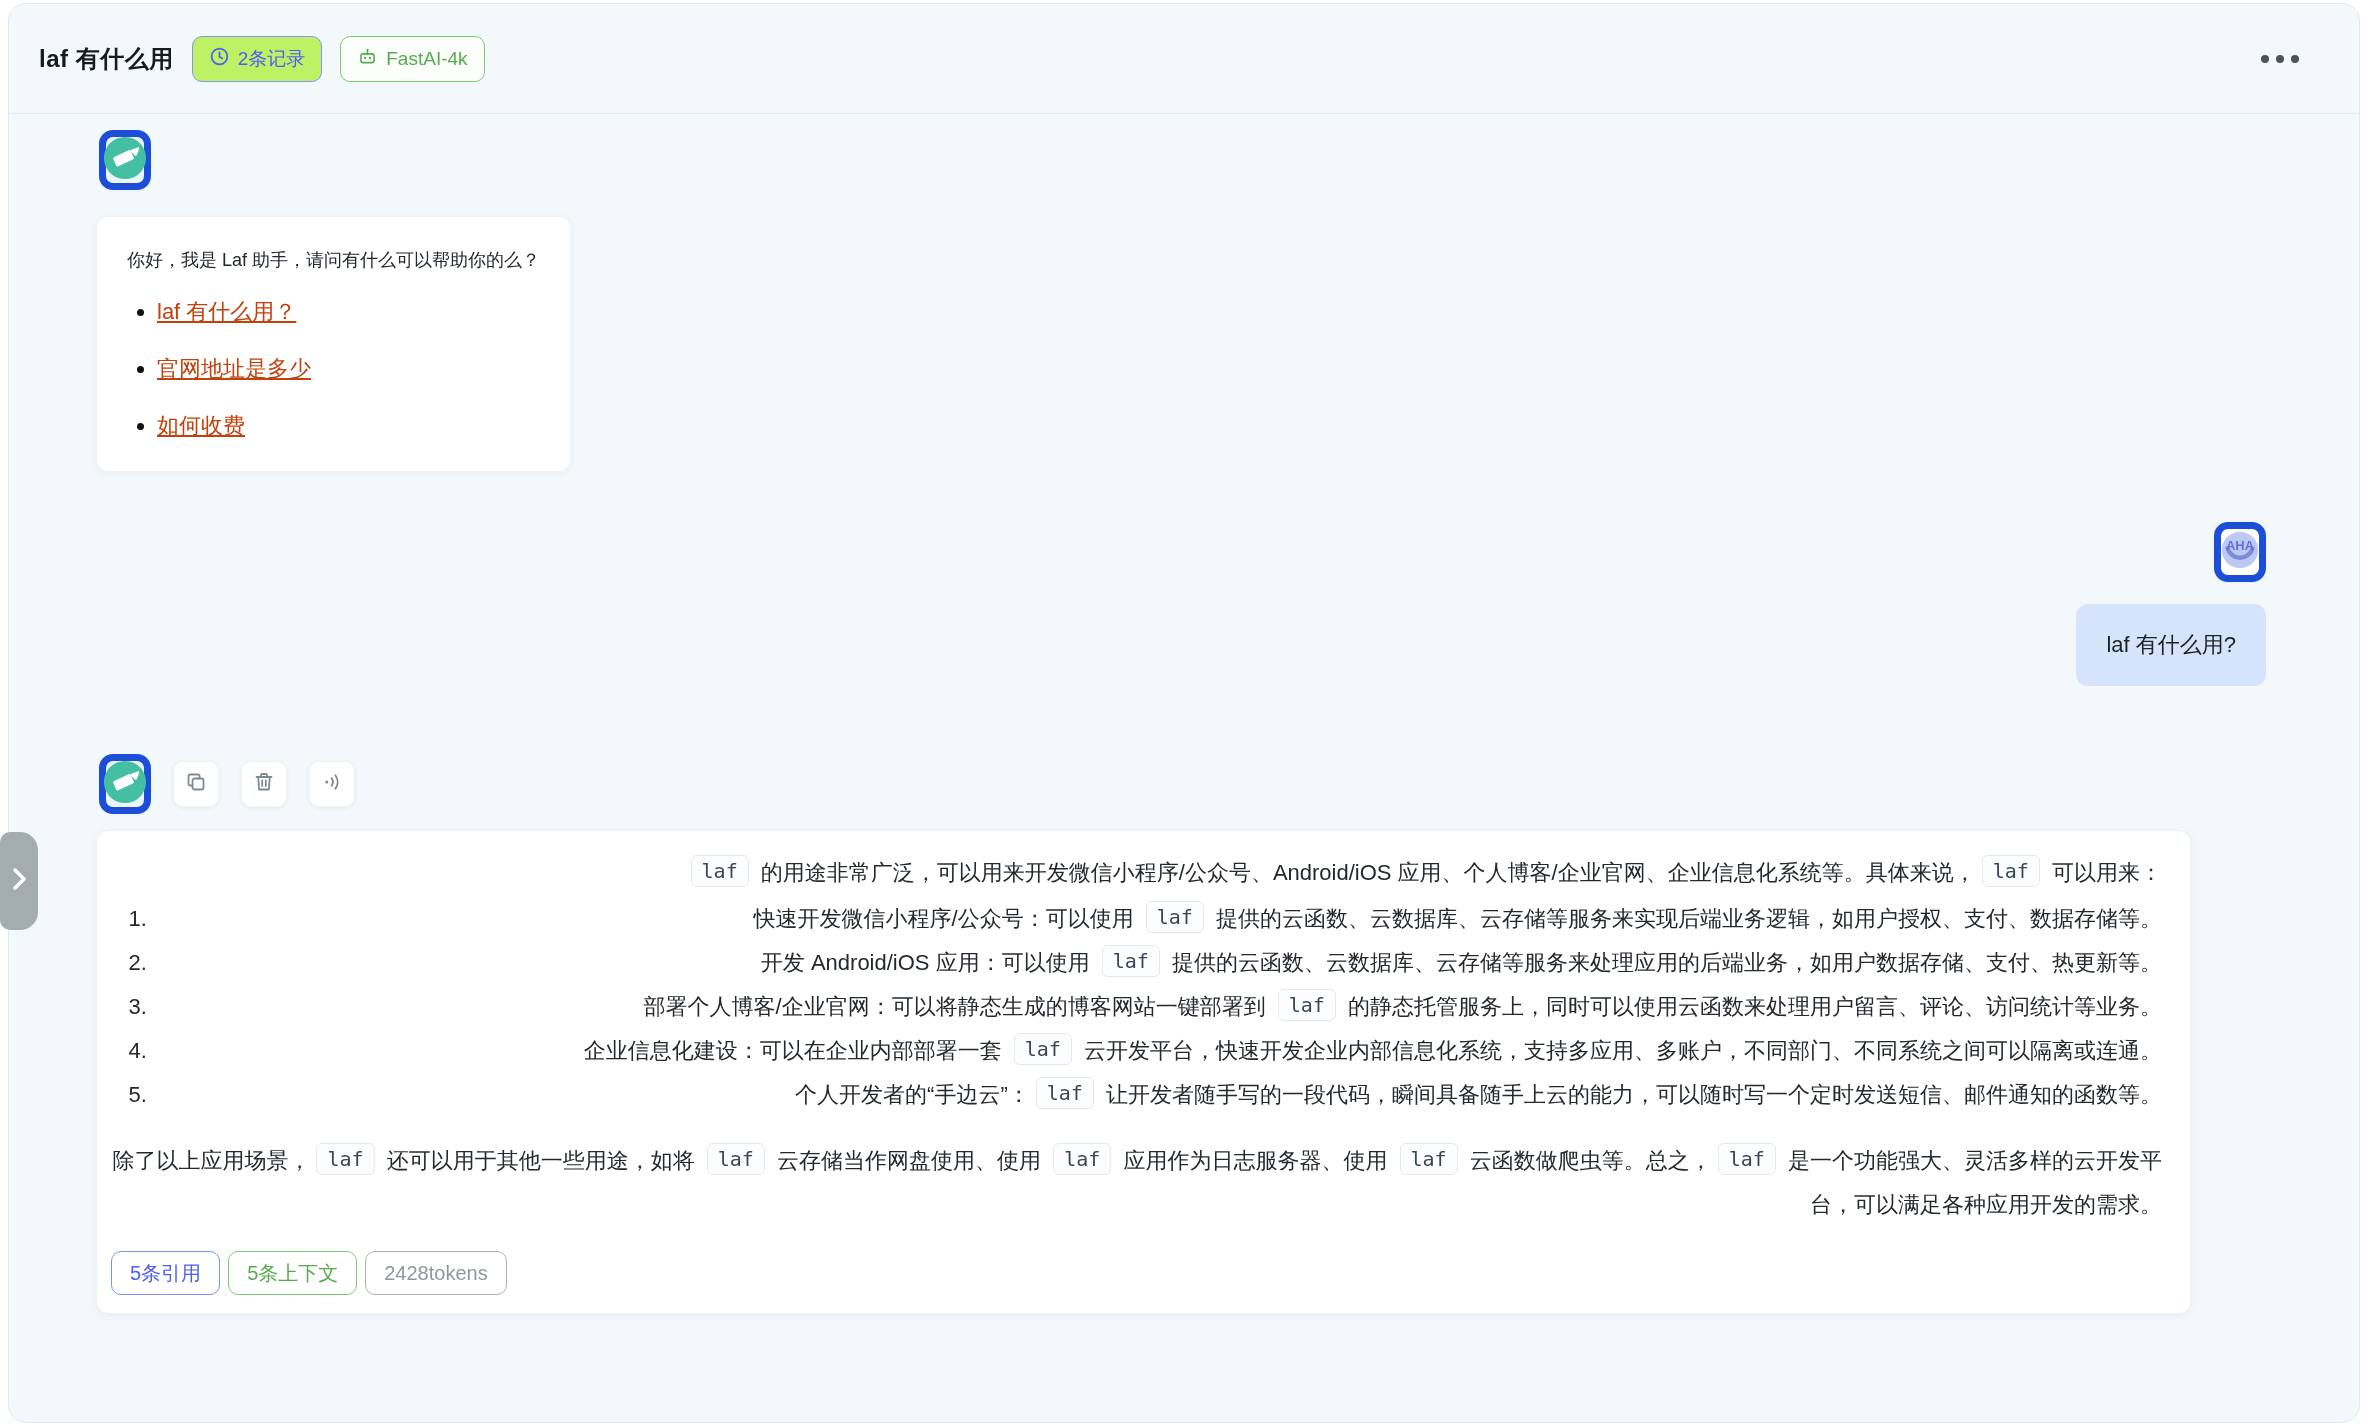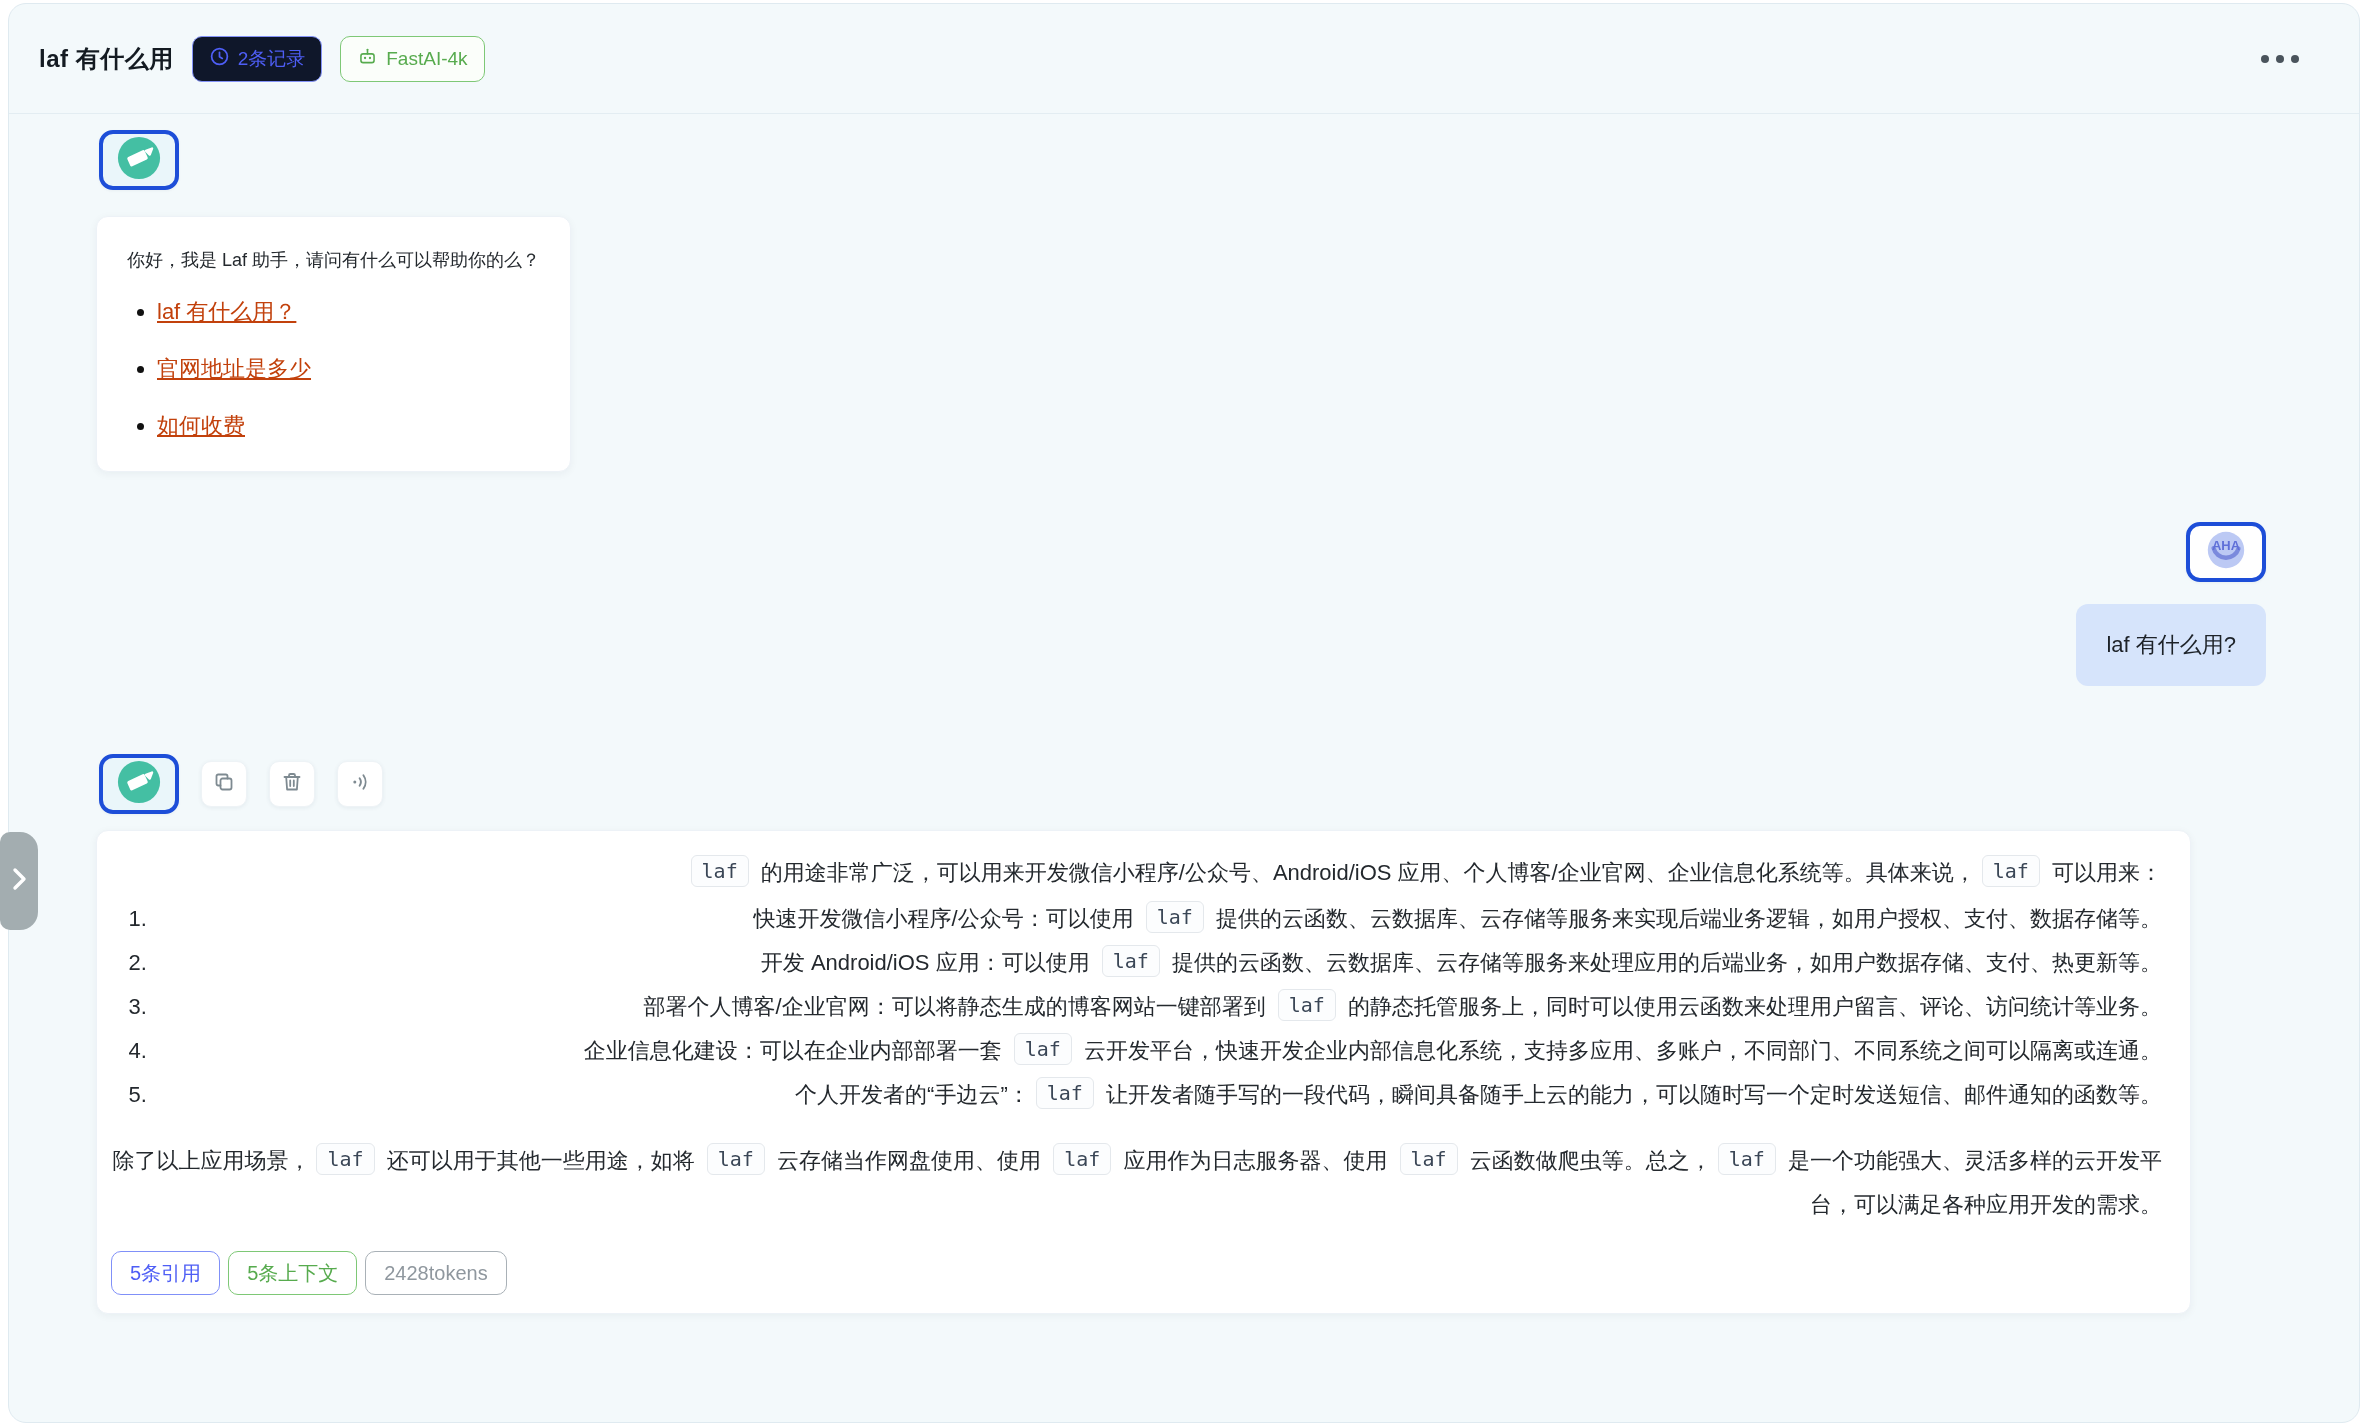--- a/index.html
+++ b/index.html
@@ -7,32 +7,32 @@
     font-family:"Liberation Sans","DejaVu Sans",sans-serif; color:#24292e; }
 
   .app-frame { position:absolute; left:8px; top:3px; right:2px; bottom:2px;
     background:#f3f9fb; border:1px solid #dfeaf0; border-radius:18px; overflow:hidden; }
 
   
   .chat-header { height:110px; display:flex; align-items:center; gap:18px;
     padding:0 50px 0 30px; border-bottom:1px solid #e3edf2; }
   .chat-title { font-size:24px; font-weight:600; color:#141b22; letter-spacing:.5px; }
   .hbadge { display:inline-flex; align-items:center; gap:8px; height:46px;
-    padding:0 16px; border-radius:10px; font-size:19px; background:#0f172a; cursor:pointer; }
+    padding:0 16px; border-radius:10px; font-size:19px; background:#bef264; cursor:pointer; }
   .hbadge.blue  { border:1.5px solid #8493f8; color:#4e5ef5; }
   .hbadge.green { border:1.5px solid #7ec876; color:#57ab4e; background:#fbfefa; }
   .spacer { flex:1; }
   .dots-btn { display:flex; gap:7px; align-items:center; cursor:pointer; padding:10px; }
   .dots-btn i { width:8px; height:8px; border-radius:50%; background:#4a545c; }
 
   
   .chat-area { position:relative; padding-top:16px; }
 
-  .avatar { width:80px; height:60px; border-radius:14px; background:#eaf6fa;
-    border:4px solid #1d4ed8; display:flex; align-items:center; justify-content:center;
+  .avatar { width:52px; height:60px; border-radius:14px; background:#eaf6fa;
+    border:7px solid #1d4ed8; display:flex; align-items:center; justify-content:center;
     box-shadow:0 1px 3px rgba(30,60,80,.05); }
   .avatar.white { background:#ffffff; }
 
   .ai-block-1 { margin-left:90px; }
   .welcome-bubble { margin-left:-3px; margin-top:26px; display:inline-block;
     max-width:712px; background:#ffffff; border:1px solid #edf2f7; border-radius:12px;
     padding:26px 30px; box-shadow:0 2px 8px rgba(20,40,60,.05); }
   .welcome-bubble p { font-size:18px; line-height:34px; color:#24292e; }
   .welcome-bubble ul { margin:20px 0 4px 30px; }
   .welcome-bubble li { font-size:22px; line-height:30px; margin-bottom:27px; color:#111; }

